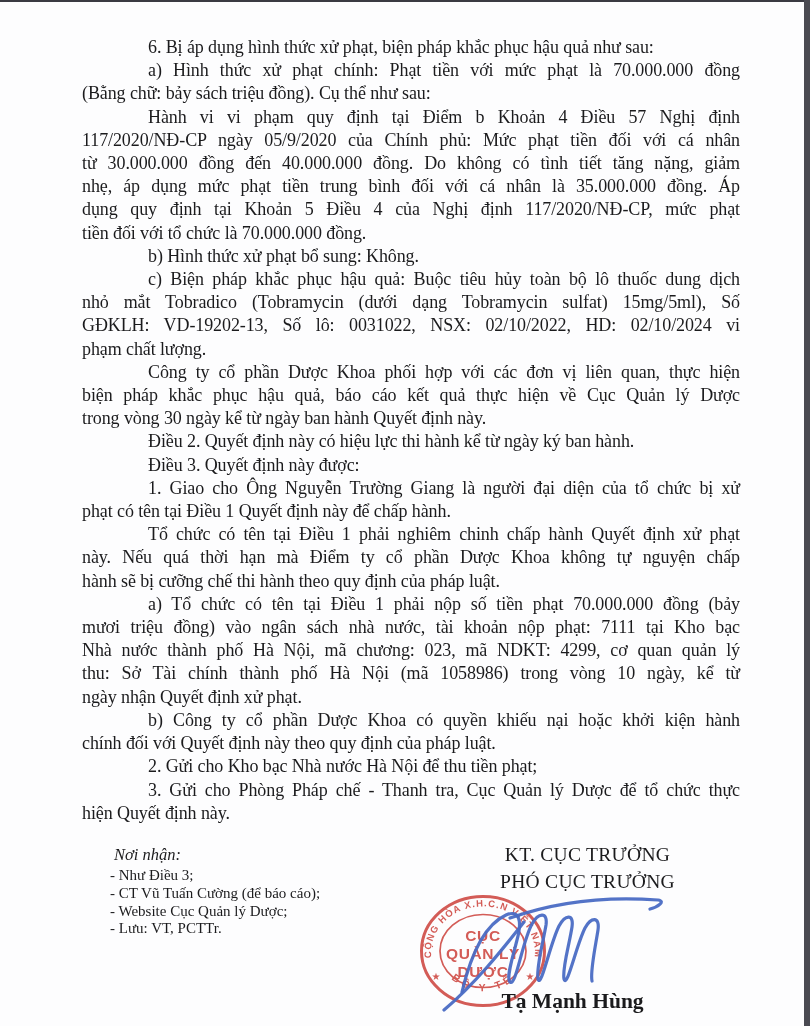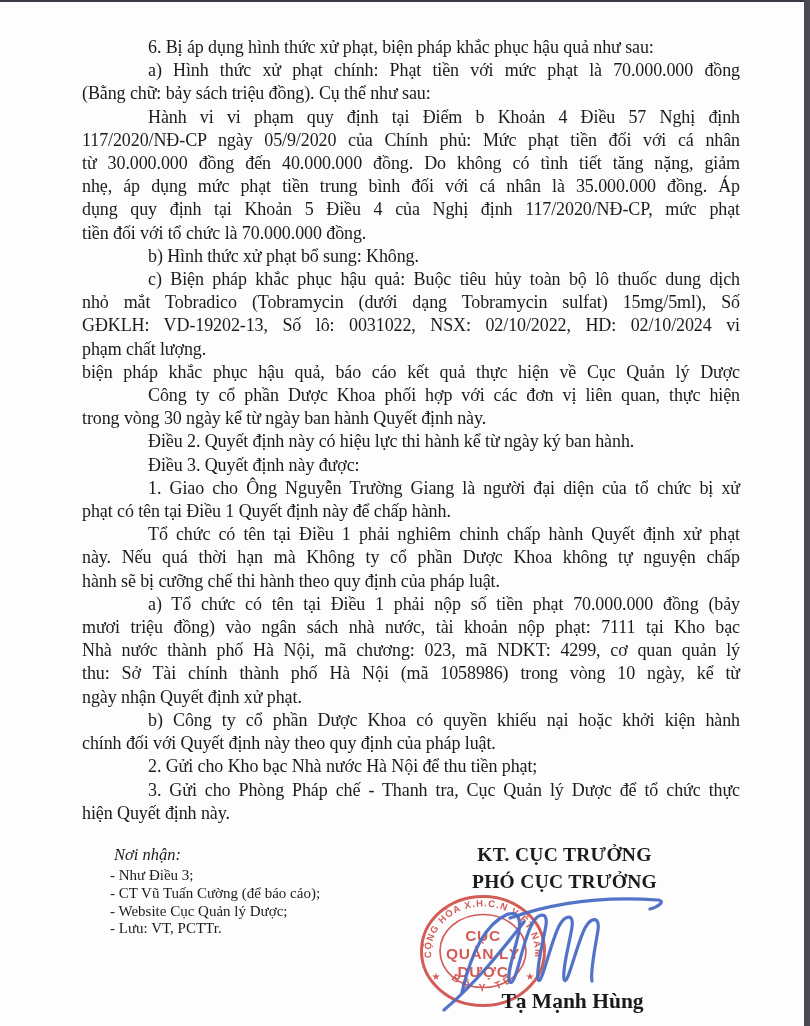--- a/index.html
+++ b/index.html
@@ -23,22 +23,22 @@
 
   
   .recipients-title{
     position:absolute;left:114px;top:845px;
     font-size:16.5px;font-weight:normal;font-style:italic;
   }
   .recipients{position:absolute;left:110px;top:867px;font-size:15px;line-height:17.8px;}
 
   
   .sign-title{
-    position:absolute;left:422px;top:842px;width:285px;text-align:center;
-    font-weight:bold;font-size:19.5px;line-height:26.5px;letter-spacing:0.3px;
+    position:absolute;left:445px;top:842px;width:285px;text-align:center;
+    font-weight:normal;font-size:19.5px;line-height:26.5px;letter-spacing:0.3px;
   }
   .signer-name{
     position:absolute;left:455px;top:989px;width:235px;text-align:center;
     font-weight:bold;font-size:21.5px;z-index:4;
   }
 
   
   .stamp{position:absolute;left:412px;top:888px;z-index:2;opacity:0.9;}
   .stamp ellipse{fill:none;stroke:var(--stamp-red,#cf4b45);}
   .stamp .ring-outer{stroke-width:3;}
@@ -67,29 +67,29 @@
     <div class="line just"><b class="lp"></b><span>117/2020/NĐ-CP ngày 05/9/2020 của Chính phủ: Mức phạt tiền đối với cá nhân</span></div>
     <div class="line just"><b class="lp"></b><span>từ 30.000.000 đồng đến 40.000.000 đồng. Do không có tình tiết tăng nặng, giảm</span></div>
     <div class="line just"><b class="lp"></b><span>nhẹ, áp dụng mức phạt tiền trung bình đối với cá nhân là 35.000.000 đồng. Áp</span></div>
     <div class="line just"><b class="lp"></b><span>dụng quy định tại Khoản 5 Điều 4 của Nghị định 117/2020/NĐ-CP, mức phạt</span></div>
     <div class="line"><b class="lp"></b><span>tiền đối với tổ chức là 70.000.000 đồng.</span></div>
     <div class="line ind"><b class="lp"></b><span>b) Hình thức xử phạt bổ sung: Không.</span></div>
     <div class="line ind just"><b class="lp"></b><span>c) Biện pháp khắc phục hậu quả: Buộc tiêu hủy toàn bộ lô thuốc dung dịch</span></div>
     <div class="line just"><b class="lp"></b><span>nhỏ mắt Tobradico (Tobramycin (dưới dạng Tobramycin sulfat) 15mg/5ml), Số</span></div>
     <div class="line just"><b class="lp"></b><span>GĐKLH: VD-19202-13, Số lô: 0031022, NSX: 02/10/2022, HD: 02/10/2024 vi</span></div>
     <div class="line"><b class="lp"></b><span>phạm chất lượng.</span></div>
+    <div class="line ind just"><b class="lp"></b><span>Công ty cổ phần Dược Khoa phối hợp với các đơn vị liên quan, thực hiện</span></div>
     <div class="line just"><b class="lp"></b><span>biện pháp khắc phục hậu quả, báo cáo kết quả thực hiện về Cục Quản lý Dược</span></div>
-    <div class="line ind just"><b class="lp"></b><span>Công ty cổ phần Dược Khoa phối hợp với các đơn vị liên quan, thực hiện</span></div>
     <div class="line"><b class="lp"></b><span>trong vòng 30 ngày kể từ ngày ban hành Quyết định này.</span></div>
     <div class="line ind"><b class="lp">Điều 2.</b><span> Quyết định này có hiệu lực thi hành kể từ ngày ký ban hành.</span></div>
     <div class="line ind"><b class="lp">Điều 3.</b><span> Quyết định này được:</span></div>
     <div class="line ind just"><b class="lp"></b><span>1. Giao cho Ông Nguyễn Trường Giang là người đại diện của tổ chức bị xử</span></div>
     <div class="line"><b class="lp"></b><span>phạt có tên tại Điều 1 Quyết định này để chấp hành.</span></div>
     <div class="line ind just"><b class="lp"></b><span>Tổ chức có tên tại Điều 1 phải nghiêm chinh chấp hành Quyết định xử phạt</span></div>
-    <div class="line just"><b class="lp"></b><span>này. Nếu quá thời hạn mà Không ty cổ phần Dược Khoa không tự nguyện chấp</span></div>
+    <div class="line just"><b class="lp"></b><span>này. Nếu quá thời hạn mà Điểm ty cổ phần Dược Khoa không tự nguyện chấp</span></div>
     <div class="line"><b class="lp"></b><span>hành sẽ bị cưỡng chế thi hành theo quy định của pháp luật.</span></div>
     <div class="line ind just"><b class="lp"></b><span>a) Tổ chức có tên tại Điều 1 phải nộp số tiền phạt 70.000.000 đồng (bảy</span></div>
     <div class="line just"><b class="lp"></b><span>mươi triệu đồng) vào ngân sách nhà nước, tài khoản nộp phạt: 7111 tại Kho bạc</span></div>
     <div class="line just"><b class="lp"></b><span>Nhà nước thành phố Hà Nội, mã chương: 023, mã NDKT: 4299, cơ quan quản lý</span></div>
     <div class="line just"><b class="lp"></b><span>thu: Sở Tài chính thành phố Hà Nội (mã 1058986) trong vòng 10 ngày, kể từ</span></div>
     <div class="line"><b class="lp"></b><span>ngày nhận Quyết định xử phạt.</span></div>
     <div class="line ind just"><b class="lp"></b><span>b) Công ty cổ phần Dược Khoa có quyền khiếu nại hoặc khởi kiện hành</span></div>
     <div class="line"><b class="lp"></b><span>chính đối với Quyết định này theo quy định của pháp luật.</span></div>
     <div class="line ind"><b class="lp"></b><span>2. Gửi cho Kho bạc Nhà nước Hà Nội để thu tiền phạt;</span></div>
     <div class="line ind just"><b class="lp"></b><span>3. Gửi cho Phòng Pháp chế - Thanh tra, Cục Quản lý Dược để tổ chức thực</span></div>

